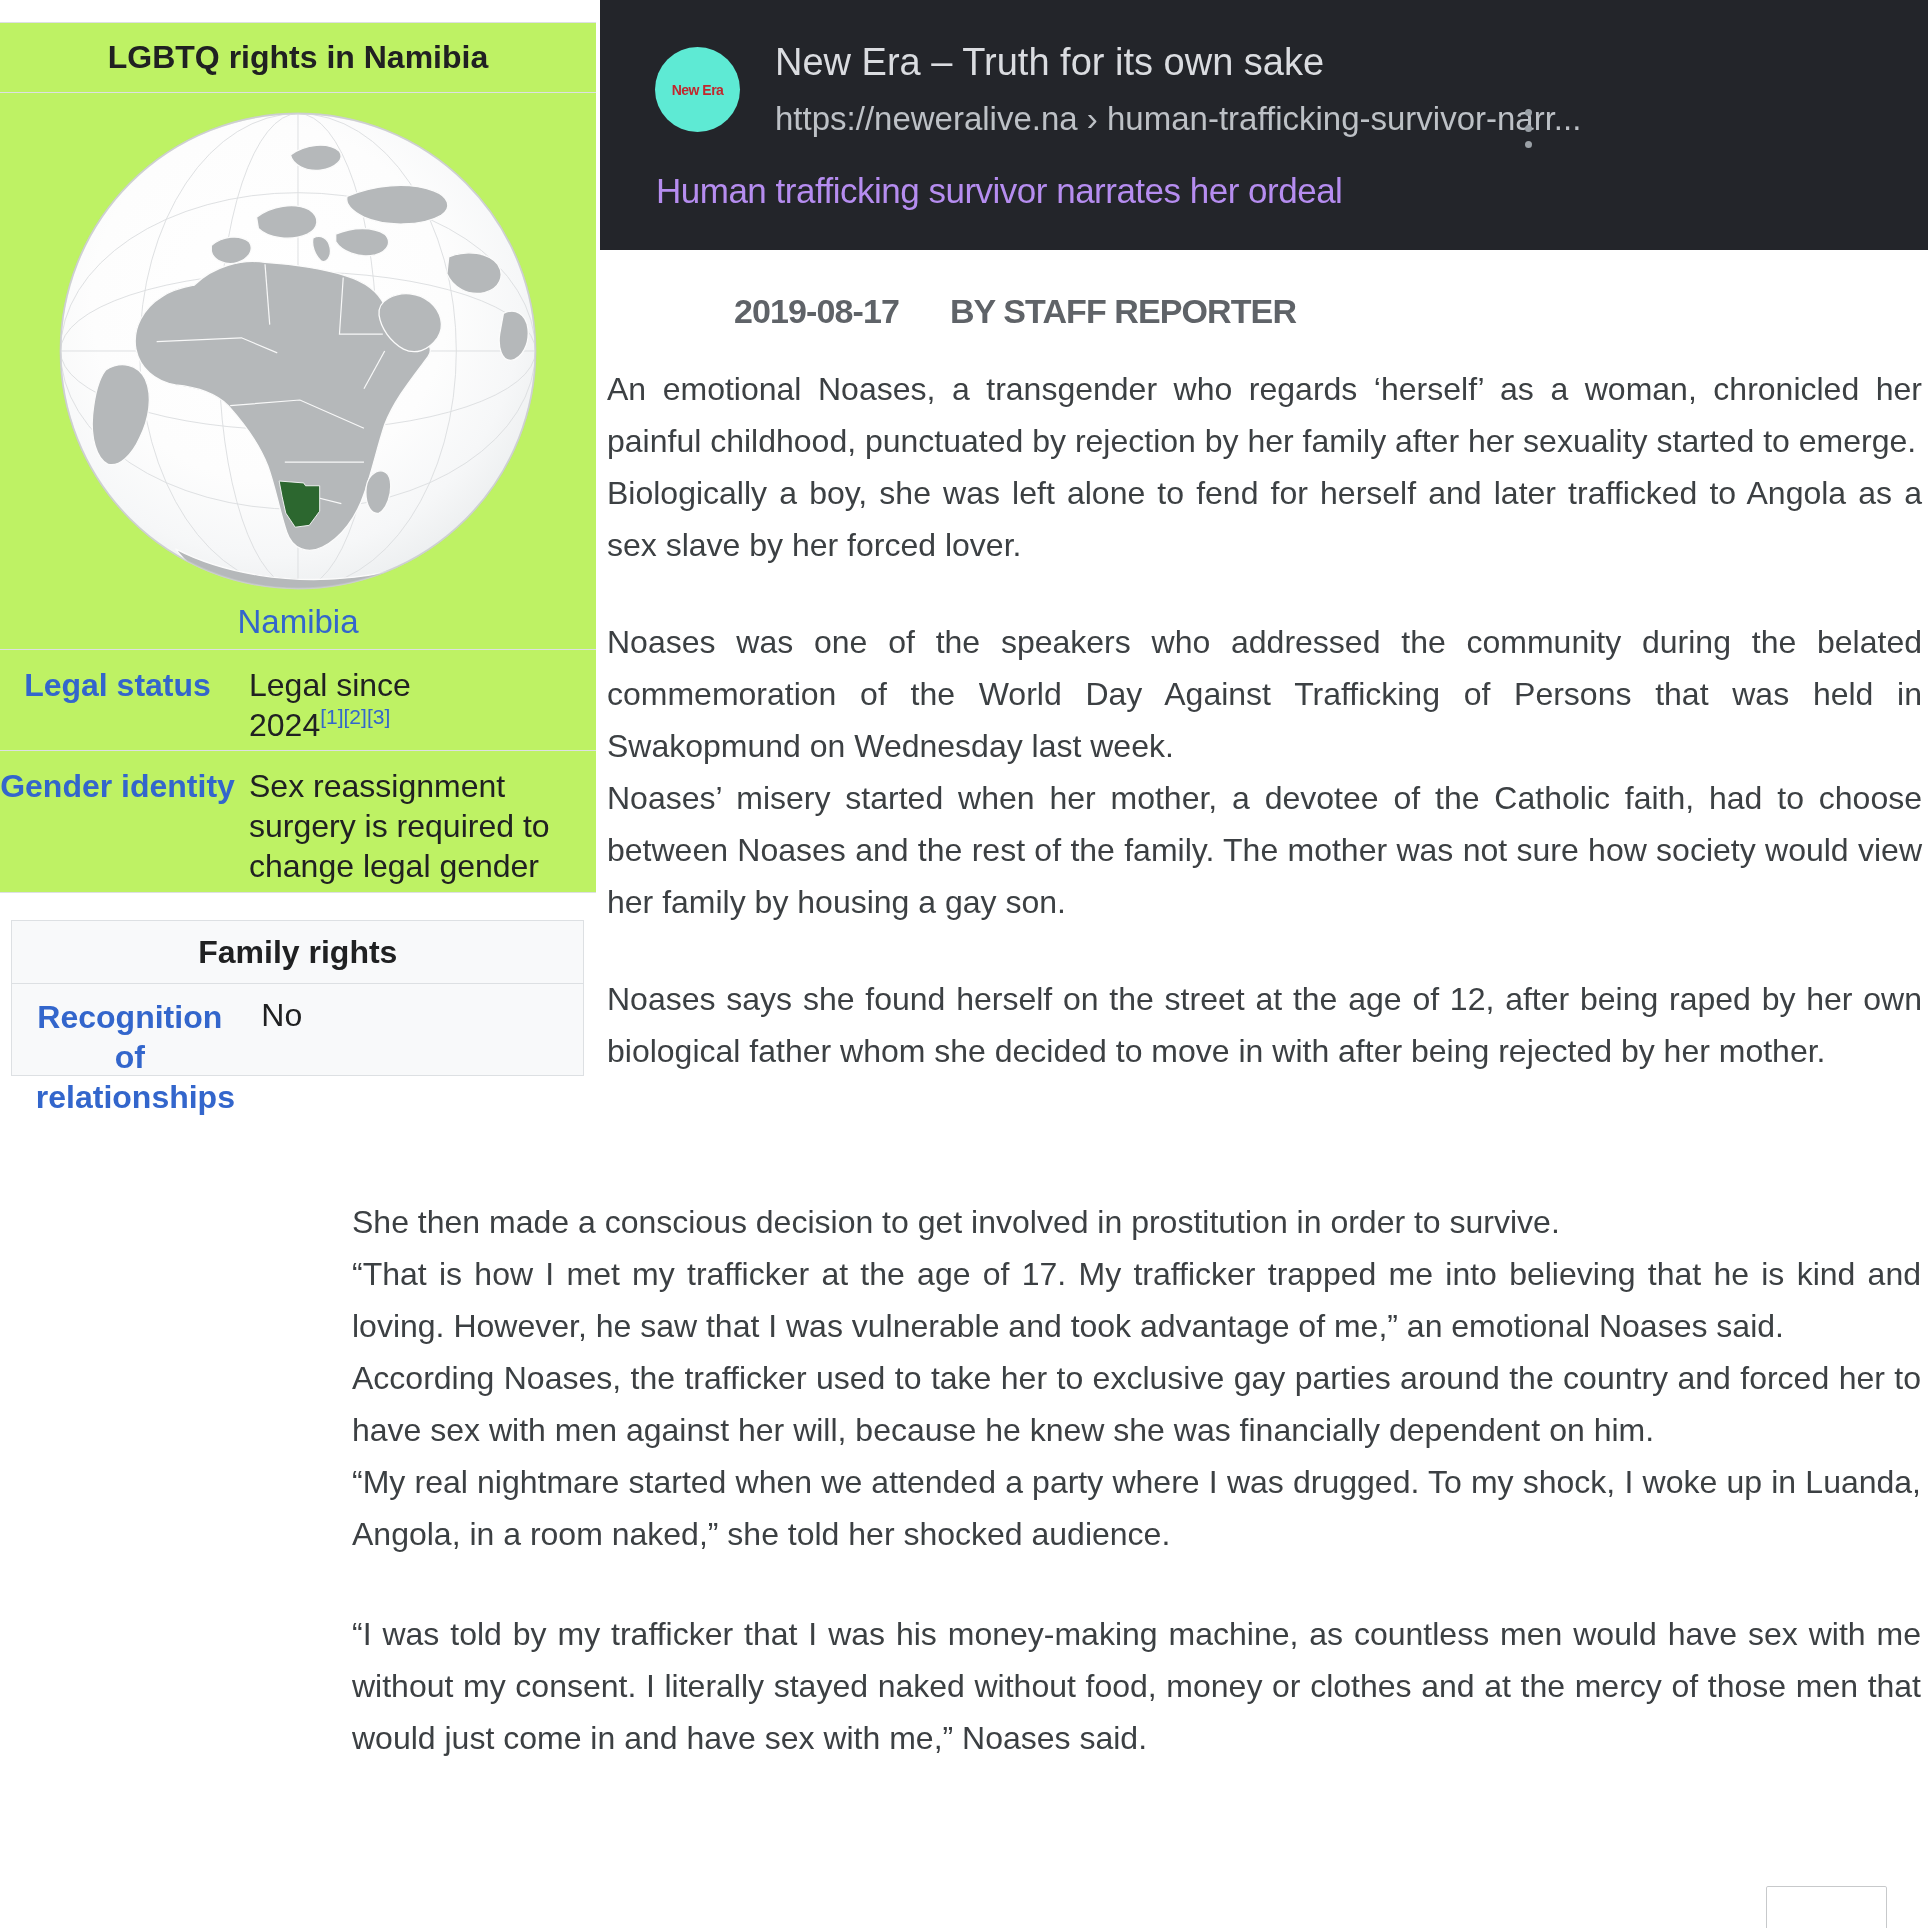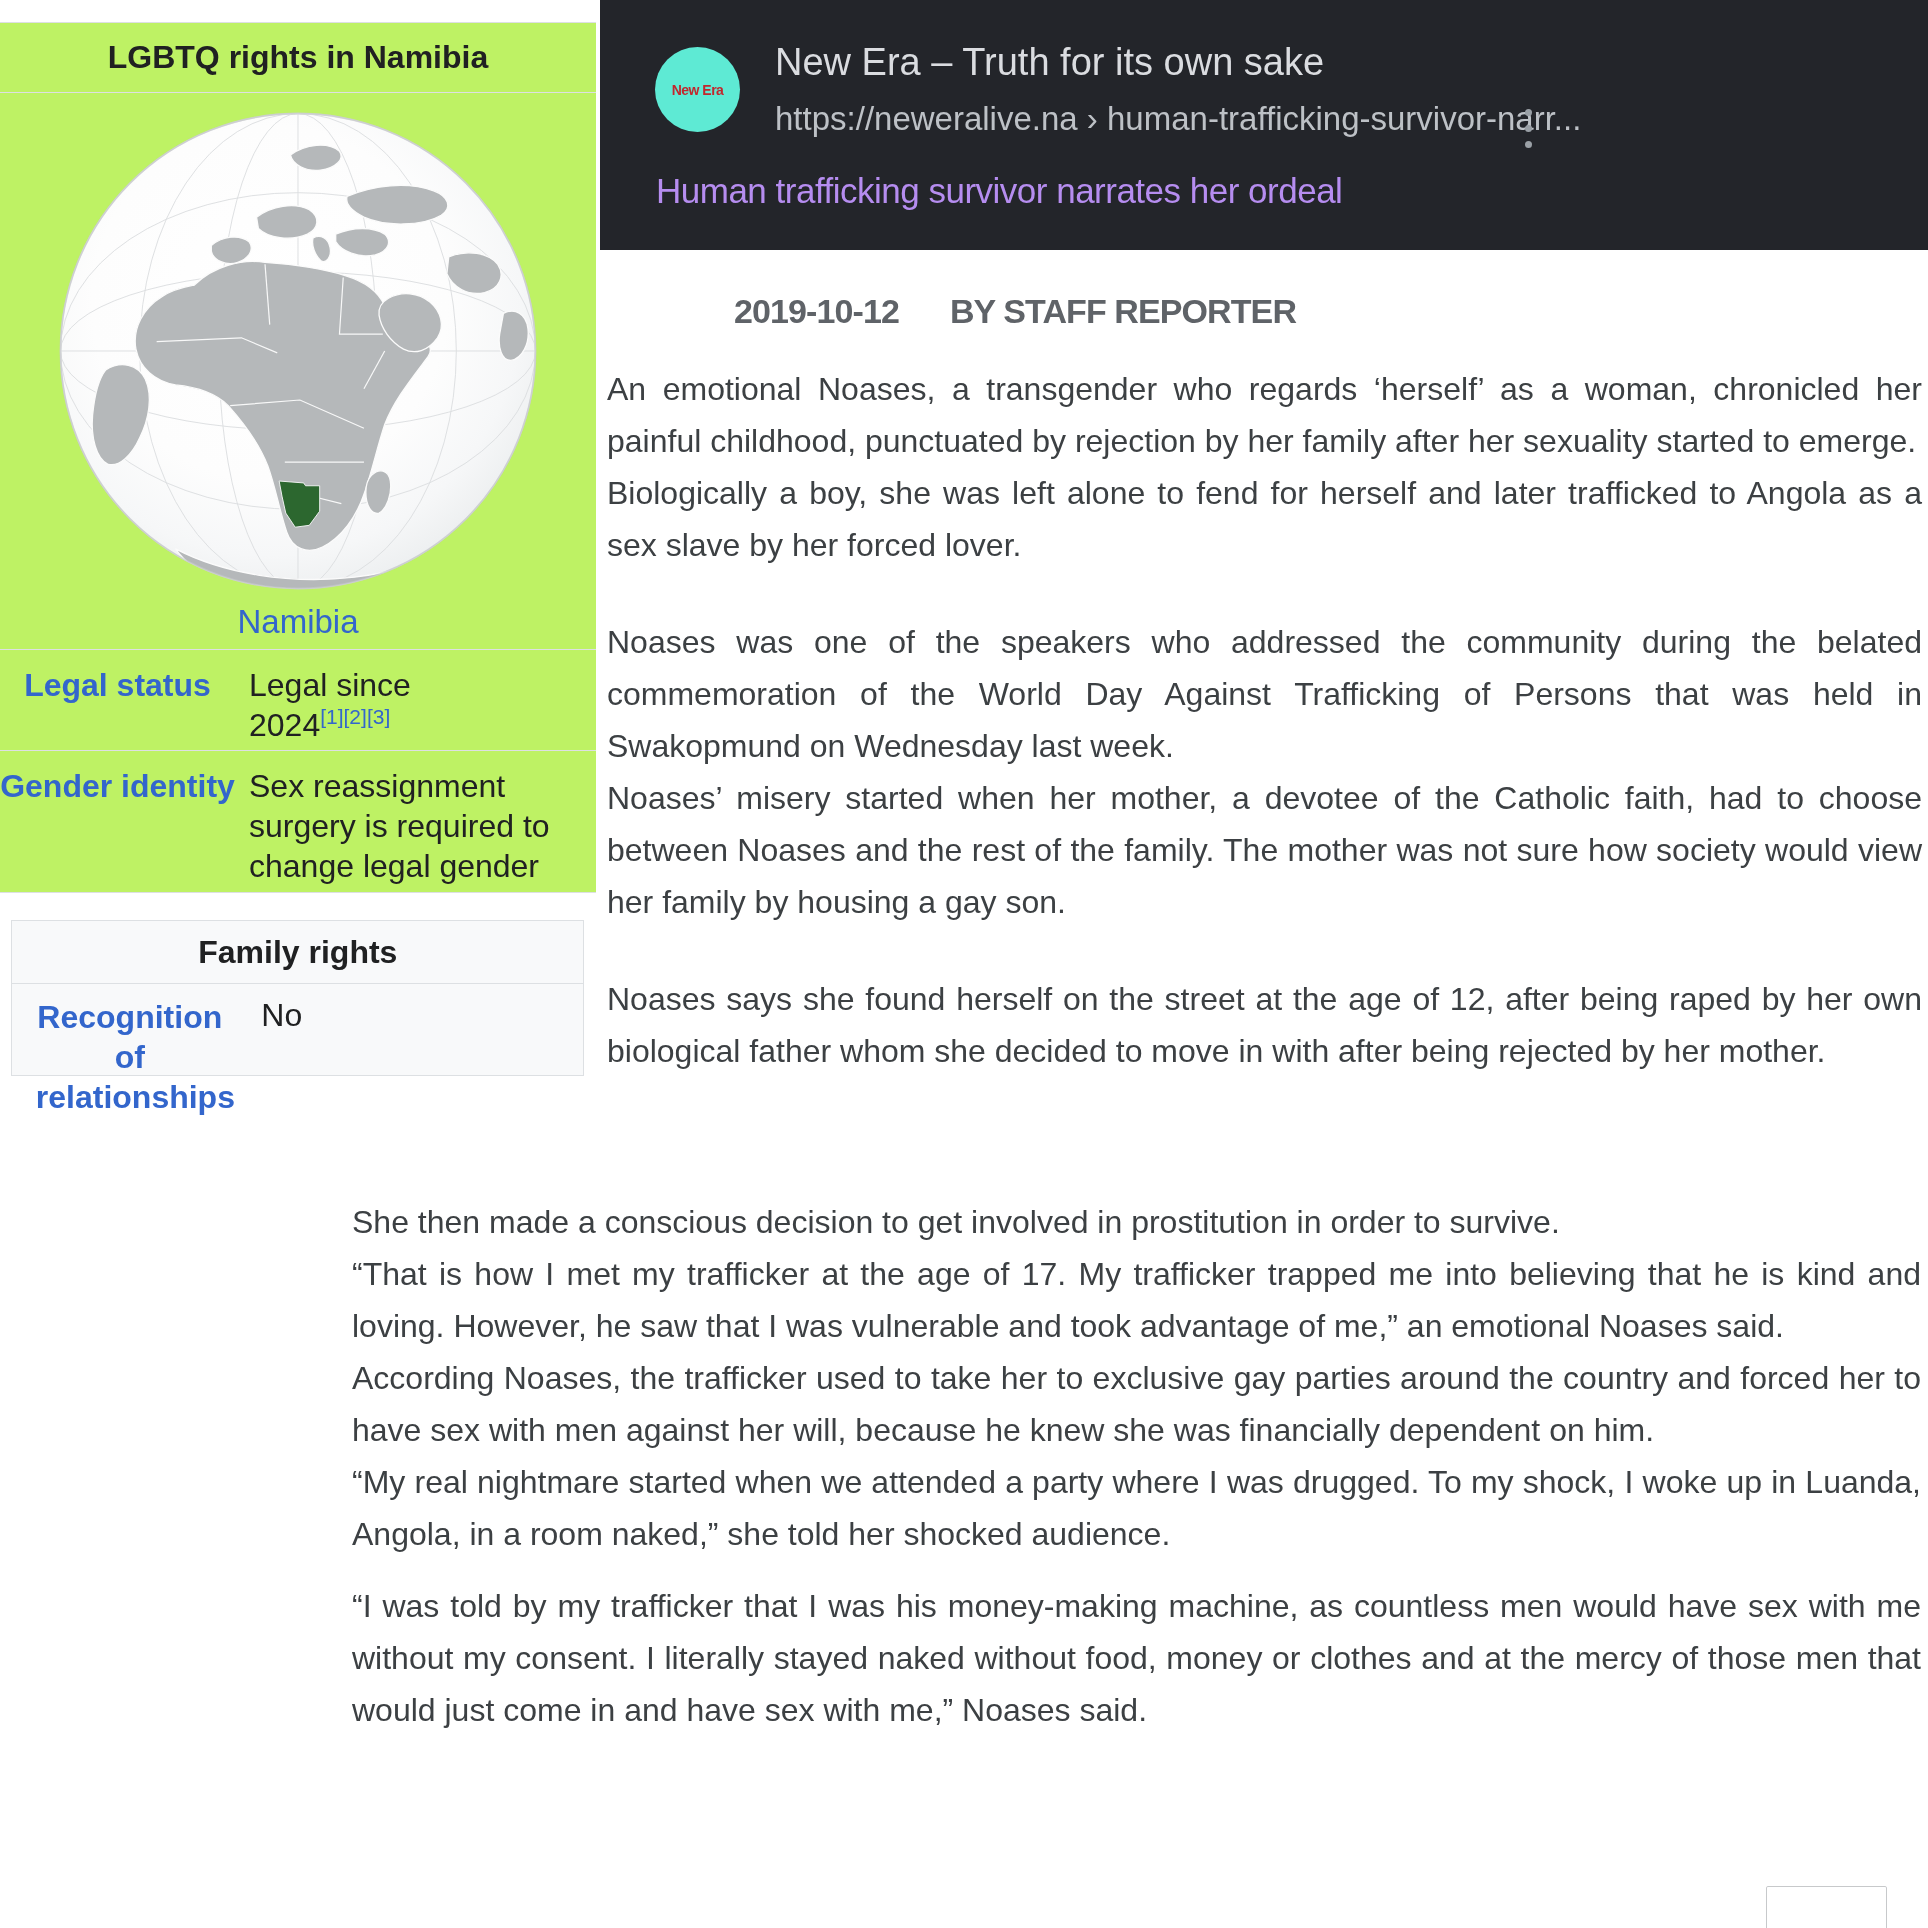--- a/index.html
+++ b/index.html
@@ -79,21 +79,21 @@
     position:absolute;left:734px;top:292px;display:flex;gap:51px;
     font-size:34px;font-weight:bold;color:#5f6368;letter-spacing:-0.9px;white-space:nowrap;
   }
   .body-col{
     position:absolute;font-size:32px;line-height:52px;color:#3c4043;text-align:justify;
   }
   #narrow-col{left:607px;top:363px;width:1315px;}
   #wide-col{left:352px;top:1196px;width:1569px;}
   .body-col p{margin:0;}
   .body-col p.gap{margin-top:45px;}
-  #wide-col p.gap{margin-top:20px;}
+  #wide-col p.gap{margin-top:48px;}
   
   #corner-box{
     position:absolute;left:1766px;top:1886px;width:121px;height:56px;
     background:#ffffff;border:1.9px solid #c7c9cb;border-radius:1.9px;box-sizing:border-box;
   }
   .globe-svg{position:absolute;left:53px;top:13px;}
 </style>
 </head>
 <body>
 
@@ -205,21 +205,21 @@
   <div class="site-url">https://neweralive.na › human-trafficking-survivor-narr...</div>
   <div class="more-dots">
       <i></i>
       <i></i>
       <i></i>
     </div>
   <div class="headline">Human trafficking survivor narrates her ordeal</div>
 </div>
 
 <div id="byline">
-  <span>2019-10-12</span>
+  <span>2019-08-17</span>
   <span>BY STAFF REPORTER</span>
 </div>
 
 <div id="narrow-col" class="body-col">
   <p>An emotional Noases, a transgender who regards ‘herself’ as a woman, chronicled her painful childhood, punctuated by rejection by her family after her sexuality started to emerge.</p>
   <p>Biologically a boy, she was left alone to fend for herself and later trafficked to Angola as a sex slave by her forced lover.</p>
   <p class="gap">Noases was one of the speakers who addressed the community during the belated commemoration of the World Day Against Trafficking of Persons that was held in Swakopmund on Wednesday last week.</p>
   <p>Noases’ misery started when her mother, a devotee of the Catholic faith, had to choose between Noases and the rest of the family. The mother was not sure how society would view her family by housing a gay son.</p>
   <p class="gap">Noases says she found herself on the street at the age of 12, after being raped by her own biological father whom she decided to move in with after being rejected by her mother.</p>
 </div>

